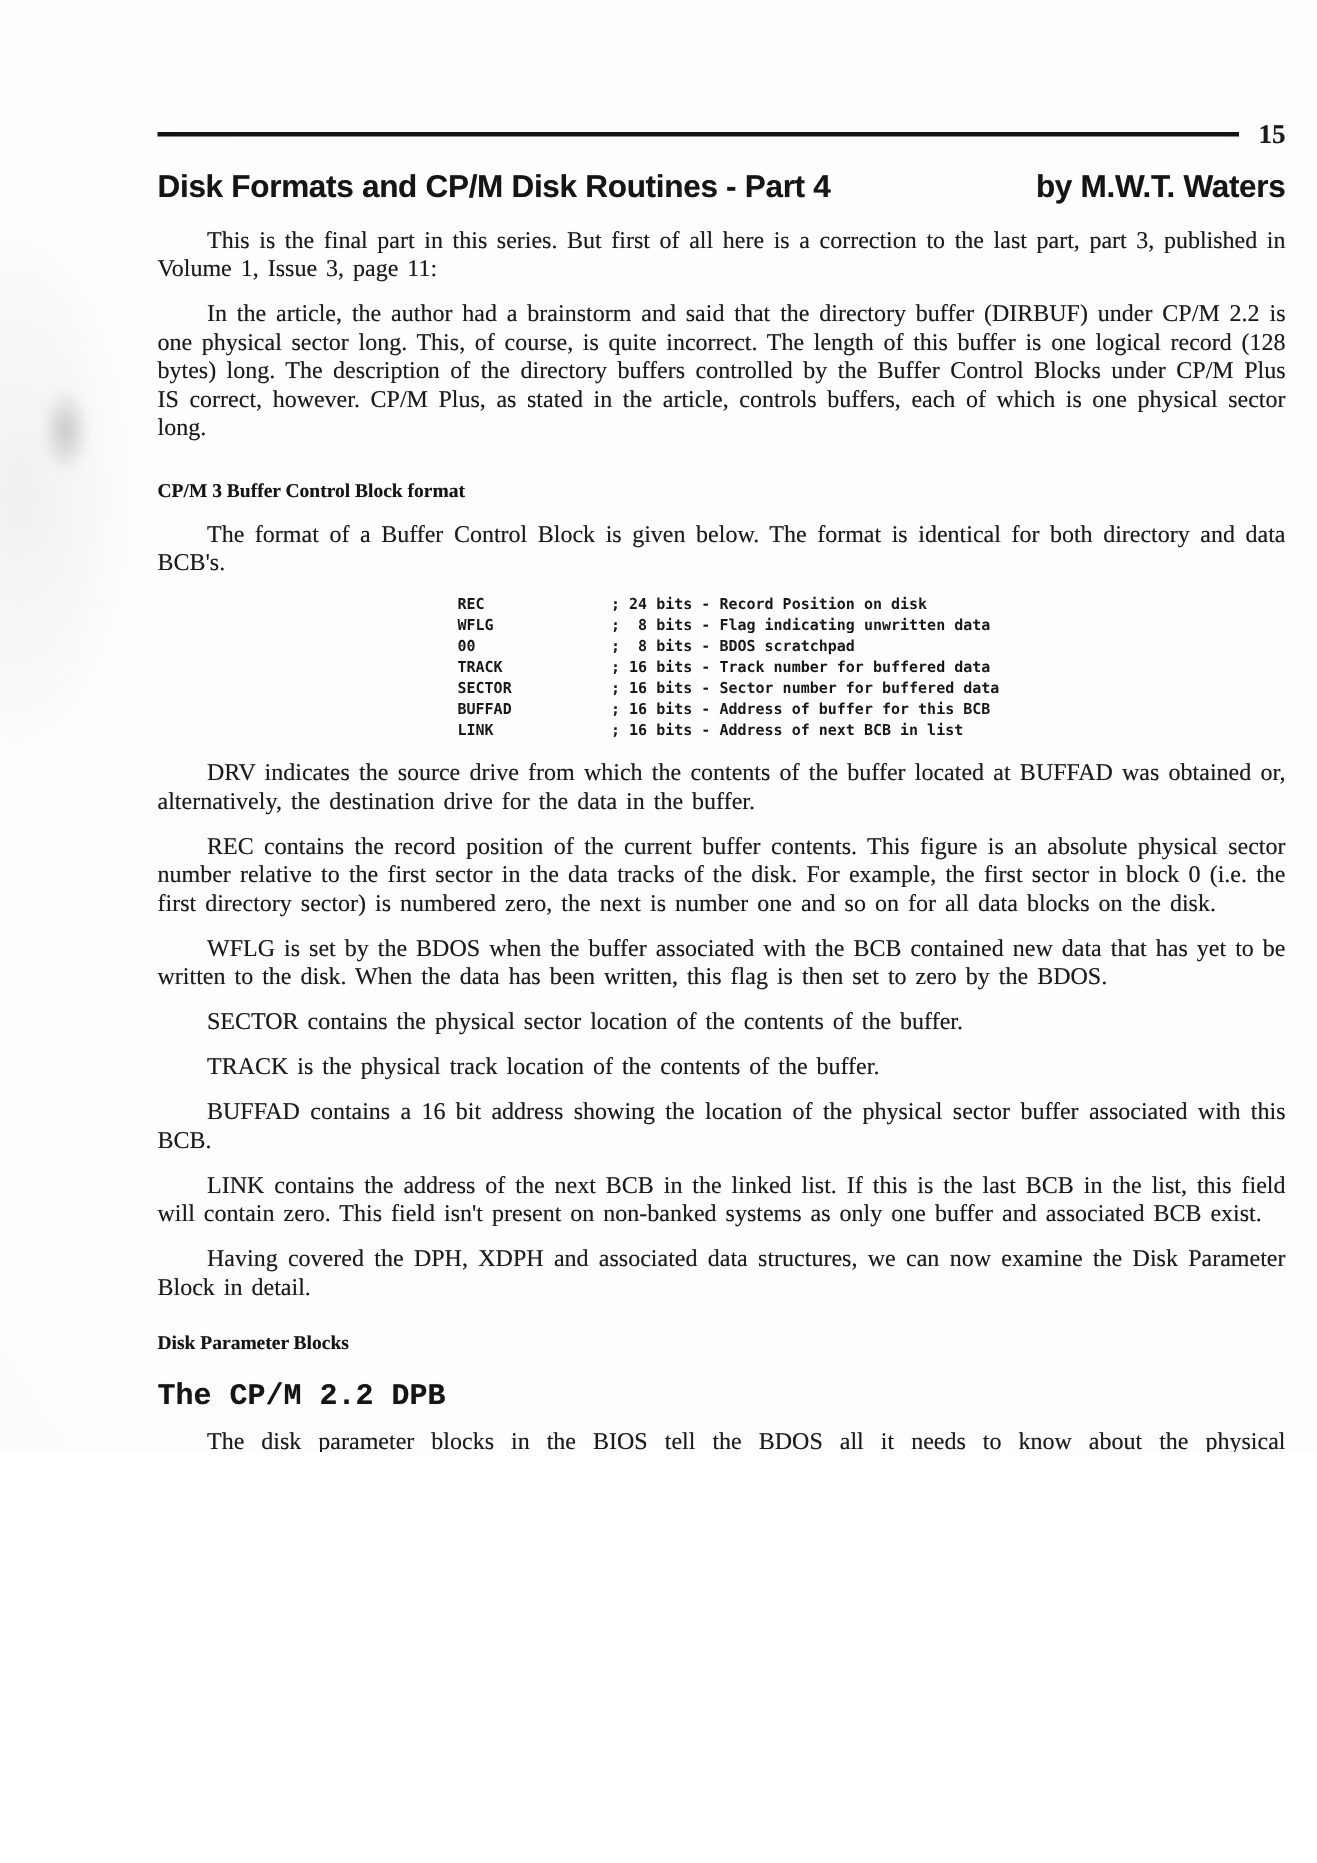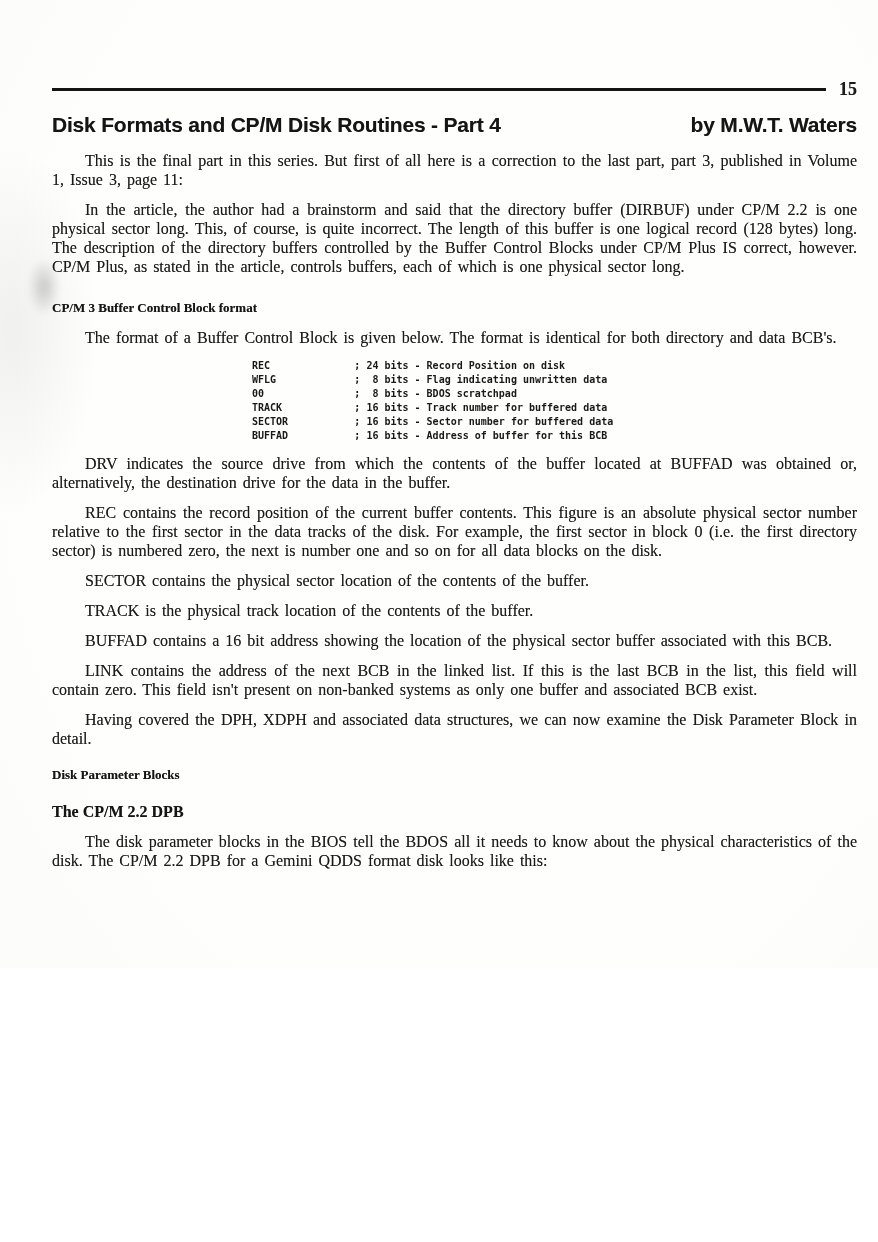--- a/index.html
+++ b/index.html
@@ -1,21 +1,21 @@
 <!DOCTYPE html>
 <html><head>
 <meta charset="utf-8">
 <title>Scanned page</title>
 <style>
   html,body{margin:0;padding:0;background:#ffffff;}
   .page{
     position:relative;
     width:878px;height:968px;
     box-sizing:border-box;
-    padding:0 21px 0 52px;
+    padding:0 21px 0 105px;
     background:
       radial-gradient(ellipse 120px 260px at 14px 330px, rgba(120,120,120,0.10), rgba(120,120,120,0) 70%),
       radial-gradient(ellipse 700px 900px at 55% 45%, #fefefd 60%, #fbfbf9 100%);
     color:#1b1b1b;
     font-family:"Liberation Serif", serif;
     font-size:16px;
     line-height:19px;
     overflow:hidden;
     text-shadow:0 0 .5px rgba(0,0,0,.45);
   }
@@ -51,22 +51,23 @@
     word-spacing:2px;
   }
   p.first{margin-top:14px;}
   h2{
     margin:22px 0 0 0;
     font-size:13px;line-height:19px;font-weight:700;
     color:#151515;
   }
   h3{
     margin:18px 0 0 0;
-    font-size:16px;line-height:19px;font-weight:700;
+    font-size:20px;line-height:19px;font-weight:700;
     color:#151515;
+    font-family:Liberation Mono, monospace;
   }
   .code{
     margin:12px 0 10px 200px;
     font-family:"DejaVu Sans Mono", monospace;
     font-size:10px;line-height:14px;
     font-weight:700;
     color:#181818;
     text-shadow:none;
   }
   .code-line{display:block;white-space:pre;}
@@ -93,24 +94,26 @@
   <h2>CP/M 3 Buffer Control Block format</h2>
   <p>The format of a Buffer Control Block is given below.  The format is identical for both directory and data BCB's.</p>
 
   <div class="code">
     <span class="code-line">REC              ; 24 bits - Record Position on disk</span>
     <span class="code-line">WFLG             ;  8 bits - Flag indicating unwritten data</span>
     <span class="code-line">00               ;  8 bits - BDOS scratchpad</span>
     <span class="code-line">TRACK            ; 16 bits - Track number for buffered data</span>
     <span class="code-line">SECTOR           ; 16 bits - Sector number for buffered data</span>
     <span class="code-line">BUFFAD           ; 16 bits - Address of buffer for this BCB</span>
+    <span class="code-line">LINK             ; 16 bits - Address of next BCB in list</span>
   </div>
 
   <p>DRV indicates the source drive from which the contents of the buffer located at BUFFAD was obtained or, alternatively, the destination drive for the data in the buffer.</p>
   <p>REC contains the record position of the current buffer contents.  This figure is an absolute physical sector number relative to the first sector in the data tracks of the disk.  For example, the first sector in block 0 (i.e. the first directory sector) is numbered zero, the next is number one and so on for all data blocks on the disk.</p>
+  <p>WFLG is set by the BDOS when the buffer associated with the BCB contained new data that has yet to be written to the disk.  When the data has been written, this flag is then set to zero by the BDOS.</p>
   <p>SECTOR contains the physical sector location of the contents of the buffer.</p>
   <p>TRACK is the physical track location of the contents of the buffer.</p>
   <p>BUFFAD contains a 16 bit address showing the location of the physical sector buffer associated with this BCB.</p>
   <p>LINK contains the address of the next BCB in the linked list.  If this is the last BCB in the list, this field will contain zero.  This field isn't present on non-banked systems as only one buffer and associated BCB exist.</p>
 
   <p>Having covered the DPH, XDPH and associated data structures, we can now examine the Disk Parameter Block in detail.</p>
 
   <h2 style="margin-top:17px">Disk Parameter Blocks</h2>
   <h3>The CP/M 2.2 DPB</h3>
   <p>The disk parameter blocks in the BIOS tell the BDOS all it needs to know about the physical characteristics of the disk.  The CP/M 2.2 DPB for a Gemini QDDS format disk looks like this:</p>

